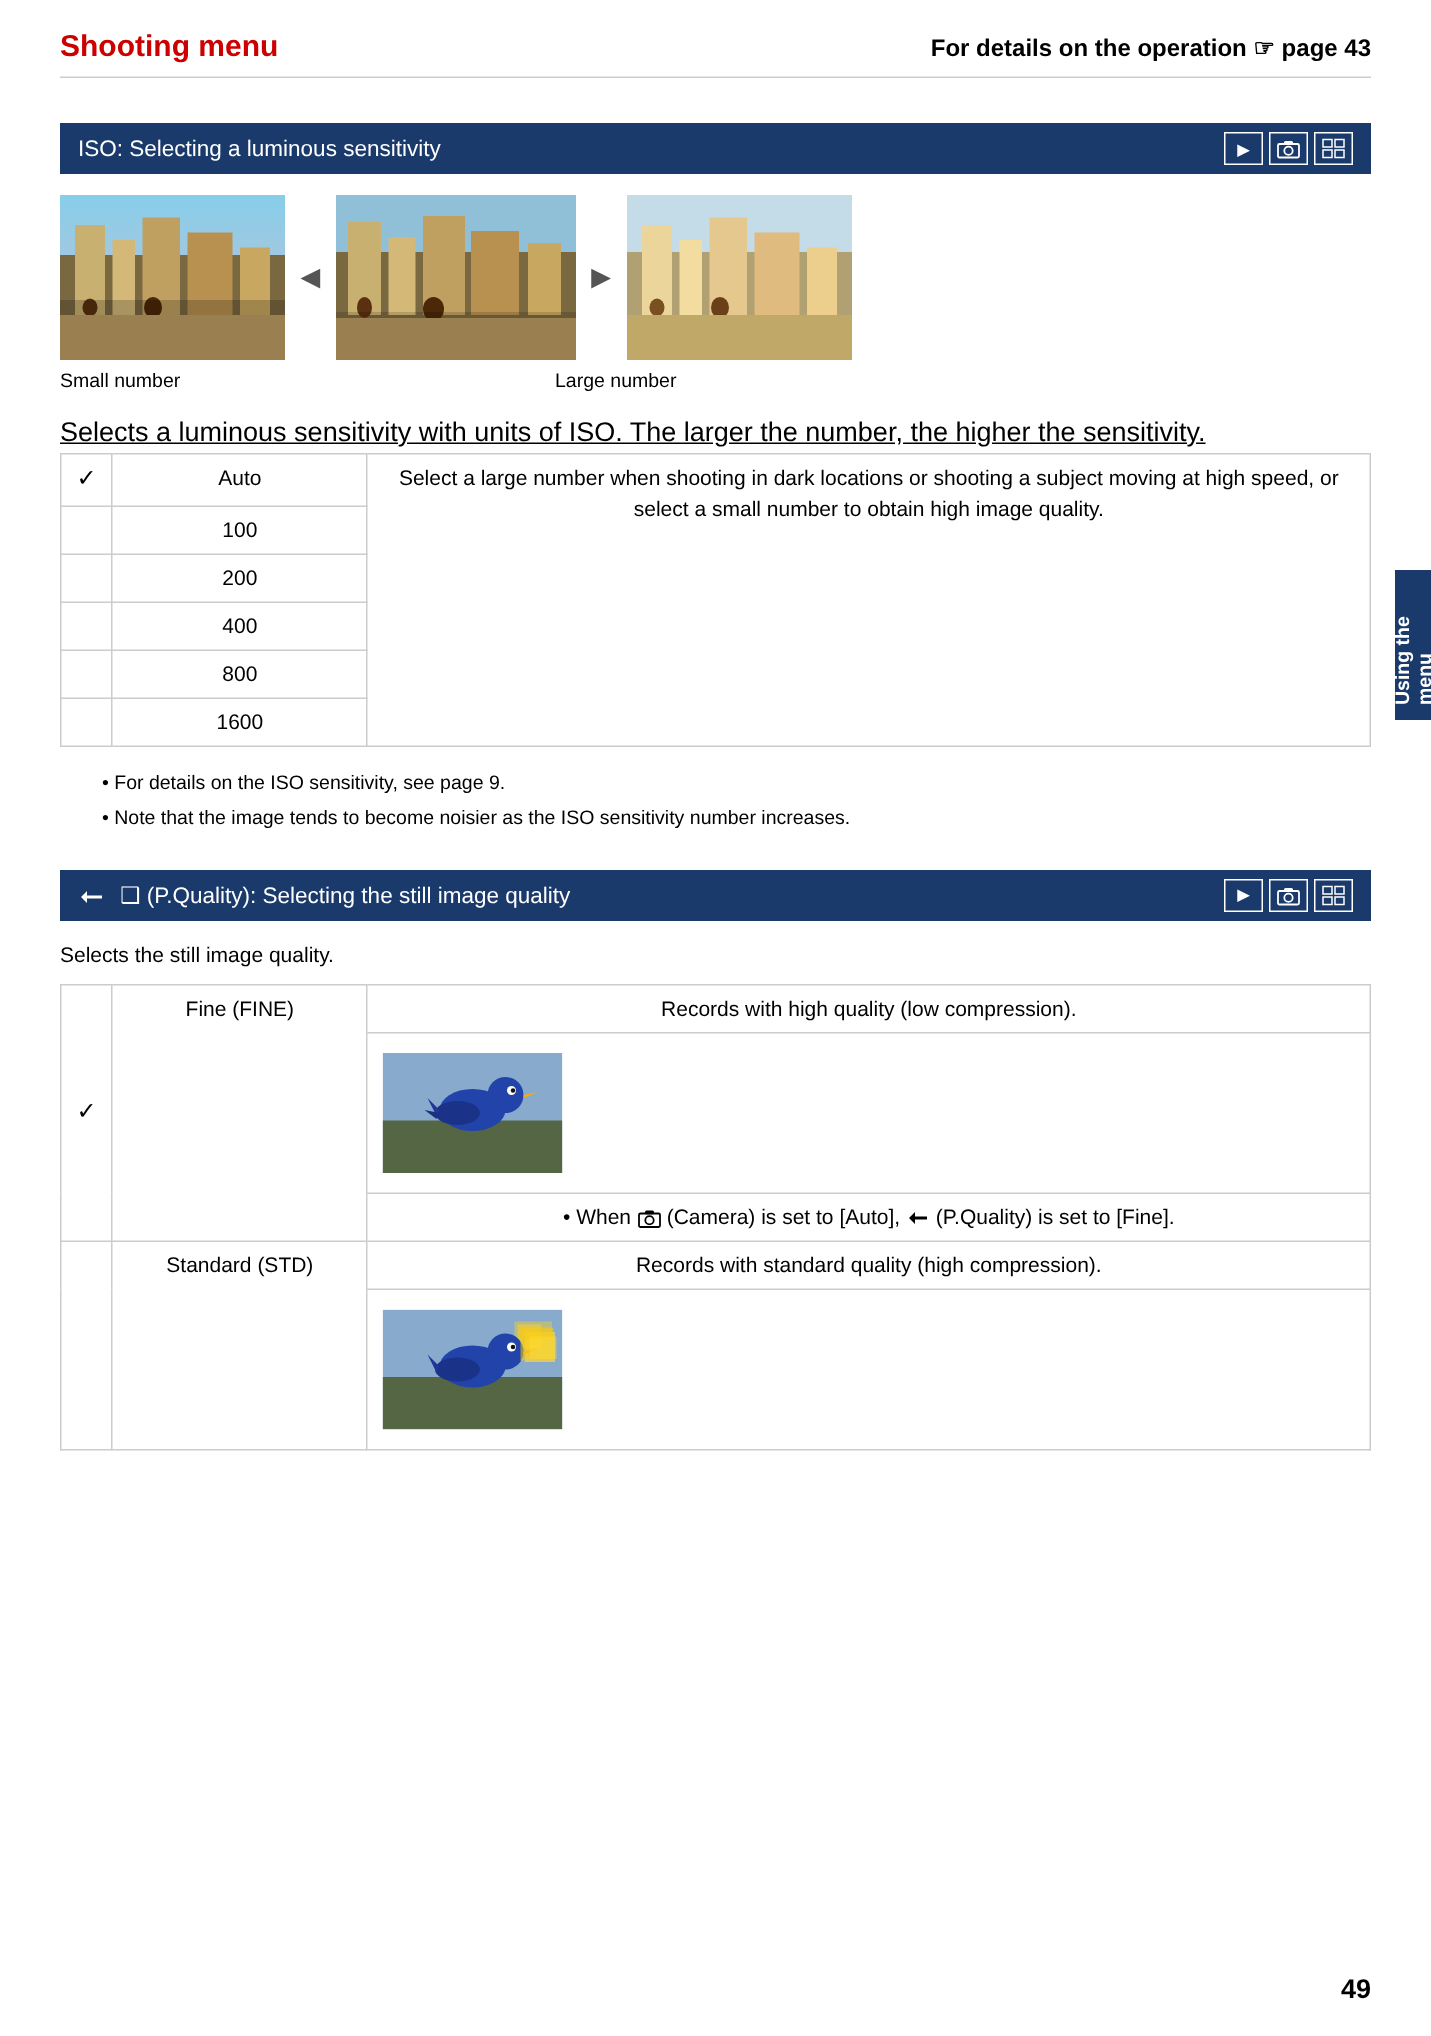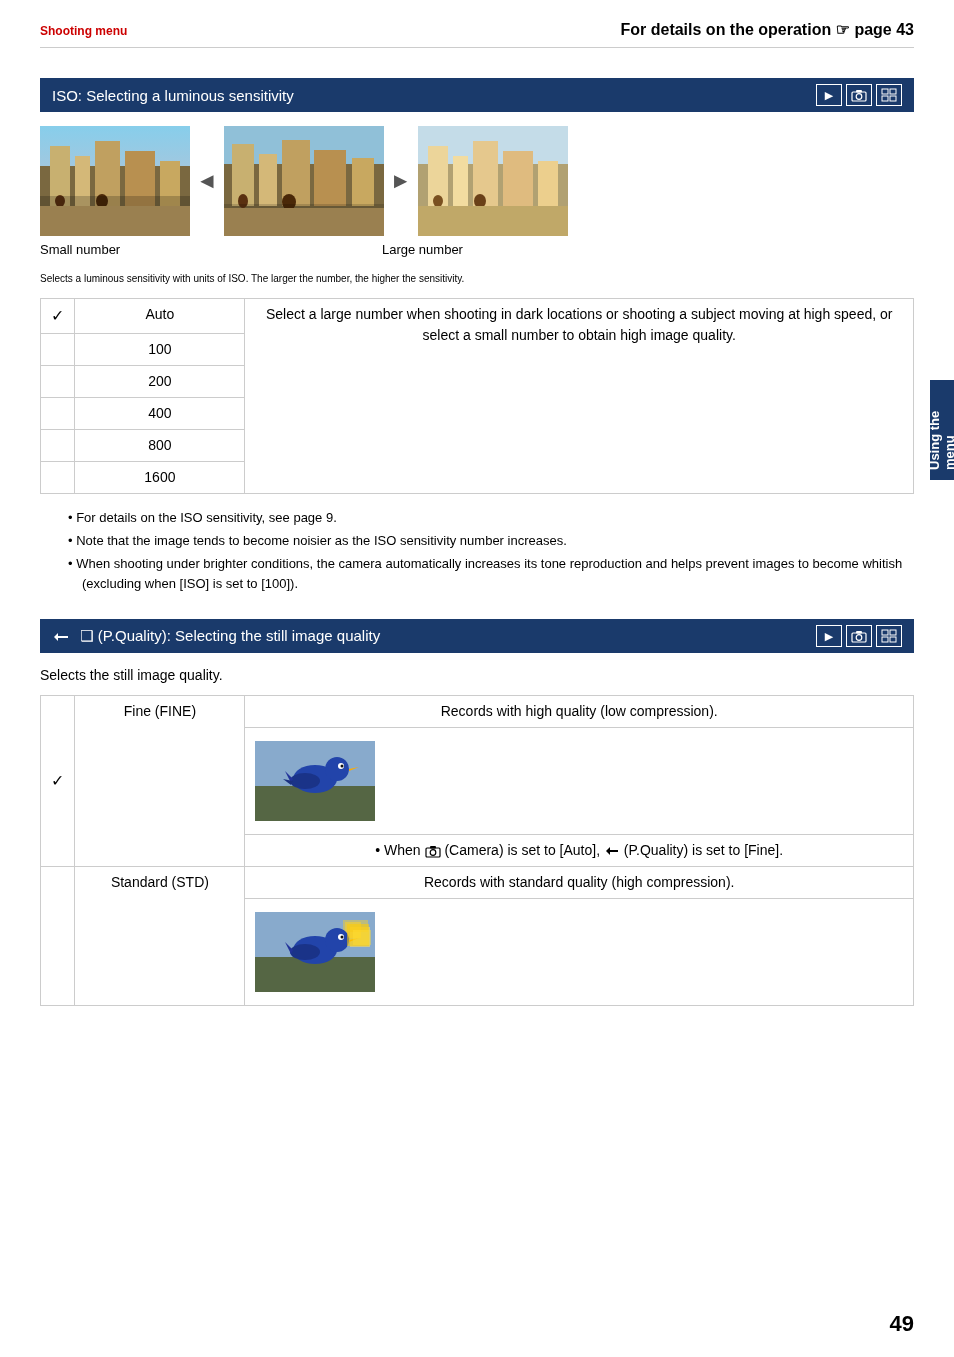--- a/index.html
+++ b/index.html
@@ -18,21 +18,21 @@
     .header {
       display: flex;
       justify-content: space-between;
       align-items: baseline;
       margin-bottom: 30px;
       border-bottom: 1px solid #ccc;
       padding-bottom: 8px;
     }
     .header-left {
       color: #c00;
-      font-size: 12px;
+      font-size: 20px;
       font-weight: bold;
     }
     .header-right {
       font-size: 16px;
       font-weight: bold;
     }
 
     
     .section-header {
       background: #1a3a6b;
@@ -89,38 +89,39 @@
       position: relative;
       overflow: hidden;
     }
     .arrow-left, .arrow-right {
       font-size: 22px;
       padding: 0 6px;
       color: #555;
     }
     .photo-labels {
       display: flex;
-      gap: 12px;
+      gap: 0;
       margin-bottom: 14px;
       padding-left: 0;
     }
     .label-small {
       width: 155px;
       font-size: 13px;
     }
     .label-large {
       margin-left: 175px;
       font-size: 13px;
     }
 
     
     .desc-text {
-      font-size: 10px;
-      margin-bottom: 12px;
+      font-size: 18px;
+      margin-bottom: 0;
       line-height: 1.5;
+      text-decoration: underline;
     }
 
     
     .options-table {
       width: 100%;
       border-collapse: collapse;
       margin-bottom: 14px;
       border: 1px solid #ccc;
     }
     .options-table td {
@@ -178,21 +179,21 @@
       display: flex;
       align-items: center;
       justify-content: center;
     }
 
     
     .page-number {
       position: absolute;
       bottom: 20px;
       right: 40px;
-      font-size: 22px;
+      font-size: 18px;
       font-weight: bold;
     }
 
     
     .pquality-section {
       margin-top: 10px;
     }
 
     .pquality-intro {
       font-size: 14px;
@@ -340,21 +341,20 @@
     <tr>
       <td class="check-cell"></td>
       <td class="option-cell">1600</td>
     </tr>
   </tbody>
 </table>
 
 <div class="notes">
   <p class="note-item">• For details on the ISO sensitivity, see page 9.</p>
   <p class="note-item">• Note that the image tends to become noisier as the ISO sensitivity number increases.</p>
-  <p class="note-item">• When shooting under brighter conditions, the camera automatically increases its tone reproduction and helps prevent images to become whitish (excluding when [ISO] is set to [100]).</p>
 </div>
 
 <div class="section-header pquality-section">
   <span>
     <span style="margin-right:6px;">
       <svg width="18" height="16" viewBox="0 0 18 16" style="vertical-align:middle;">
         <polygon points="2,8 6,4 6,7 16,7 16,9 6,9 6,12" fill="white"></polygon>
         <rect x="0" y="0" width="18" height="16" fill="none"></rect>
       </svg>
     </span>

